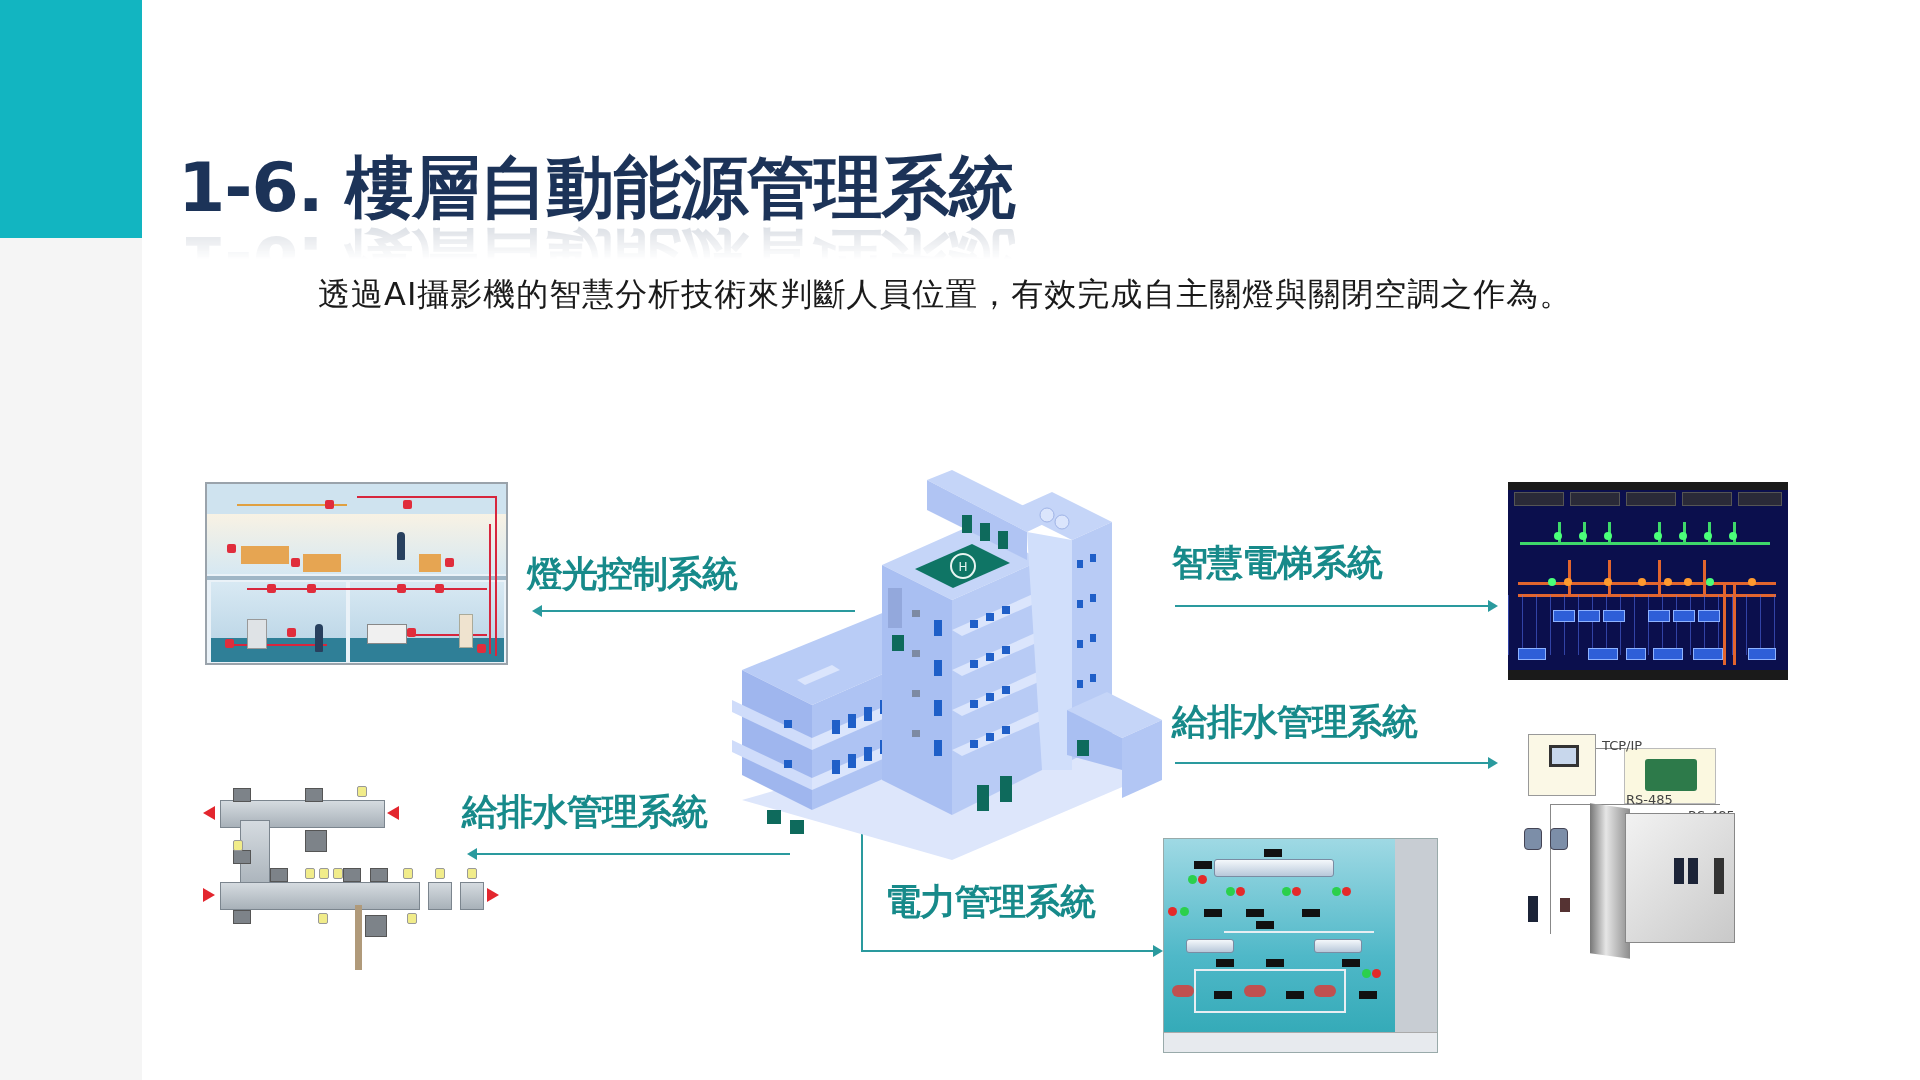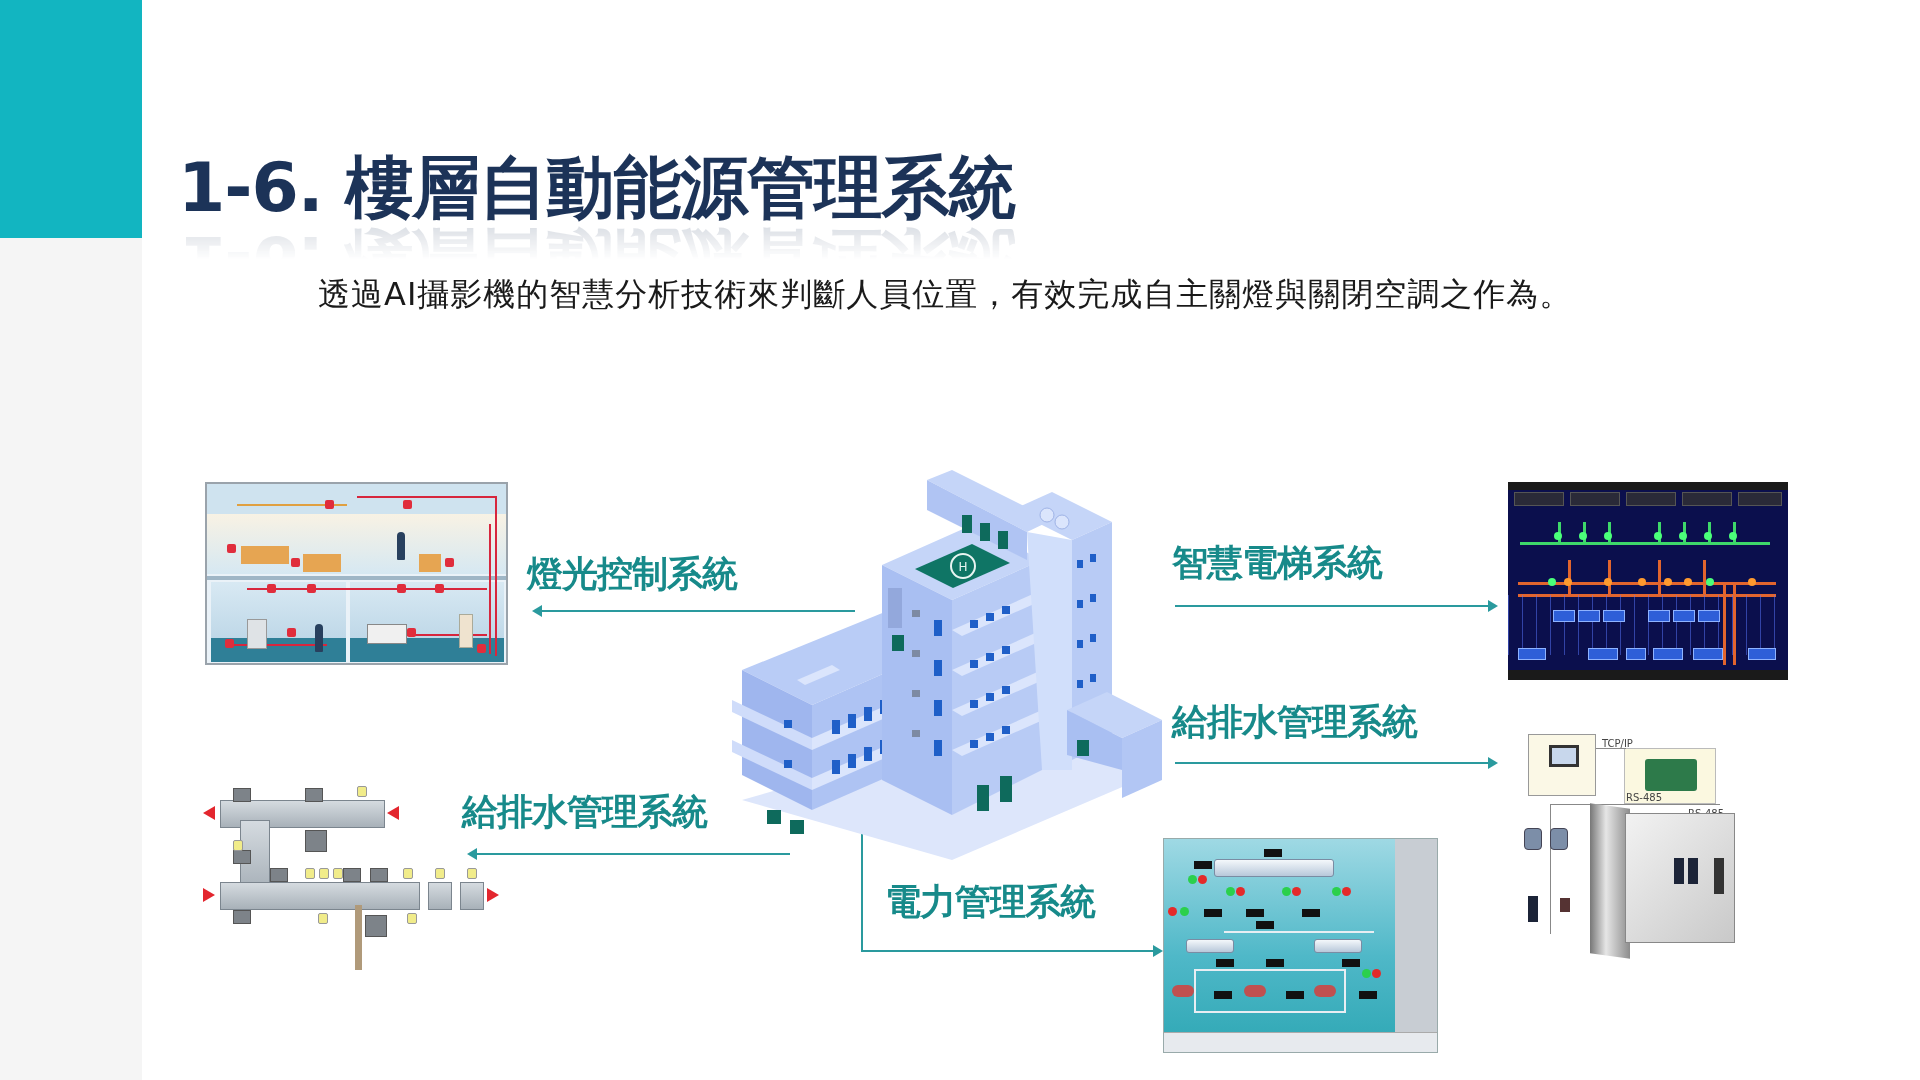--- a/index.html
+++ b/index.html
@@ -81,21 +81,21 @@
   .elev-img .pc { position: absolute; left: 20px; top: 10px; width: 30px; height: 22px; background: #c8d7ec; border: 3px solid #333; }
   .elev-img .ctl-box { position: absolute; left: 104px; top: 20px; width: 92px; height: 56px; border: 1px solid #bbb; background: #fbf8e0; }
   .elev-img .board { position: absolute; left: 20px; top: 10px; width: 52px; height: 32px; background: #2d7a4a; border-radius: 3px; }
   .elev-img .cab { position: absolute; left: 105px; top: 85px; width: 110px; height: 130px;
     background: linear-gradient(135deg, #f2f2f2, #c9c9c9); border: 1px solid #888; }
   .elev-img .door { position: absolute; left: 70px; top: 78px; width: 40px; height: 150px;
     background: linear-gradient(90deg, #777, #e6e6e6 40%, #8c8c8c); transform: skewY(8deg); }
   .elev-img .panel { position: absolute; width: 10px; height: 26px; background: #1c2438; }
   .elev-img .dev { position: absolute; width: 18px; height: 22px; background: #7c8ea8; border-radius: 4px; border: 1px solid #445; }
   .elev-img .wire { position: absolute; background: #888; }
-  .elev-img .lbl { position: absolute; font-family: "DejaVu Sans", sans-serif; font-size: 10px; color: #444; white-space: nowrap; }
+  .elev-img .lbl { position: absolute; font-family: "DejaVu Sans", sans-serif; font-size: 13px; color: #444; white-space: nowrap; }
 
   
   .hvac-img { left: 195px; top: 780px; width: 322px; height: 205px; background: #ffffff; }
   .hvac-img .duct { position: absolute; background: linear-gradient(#d5dbe0, #a8b1b9); border: 1px solid #7b858e; }
   .hvac-img .unit { position: absolute; width: 18px; height: 14px; background: #7d8389; border: 1px solid #555; }
   .hvac-img .sensor { position: absolute; width: 10px; height: 11px; background: #f1ec8a; border: 1px solid #999; border-radius: 2px; }
   .hvac-img .red-arrow { position: absolute; width: 0; height: 0; border-top: 7px solid transparent; border-bottom: 7px solid transparent; }
   .hvac-img .red-arrow.l { border-right: 12px solid #e3262e; }
   .hvac-img .red-arrow.r { border-left: 12px solid #e3262e; }
   .hvac-img .stem { position: absolute; left: 160px; top: 125px; width: 7px; height: 65px; background: #b09a7a; }

